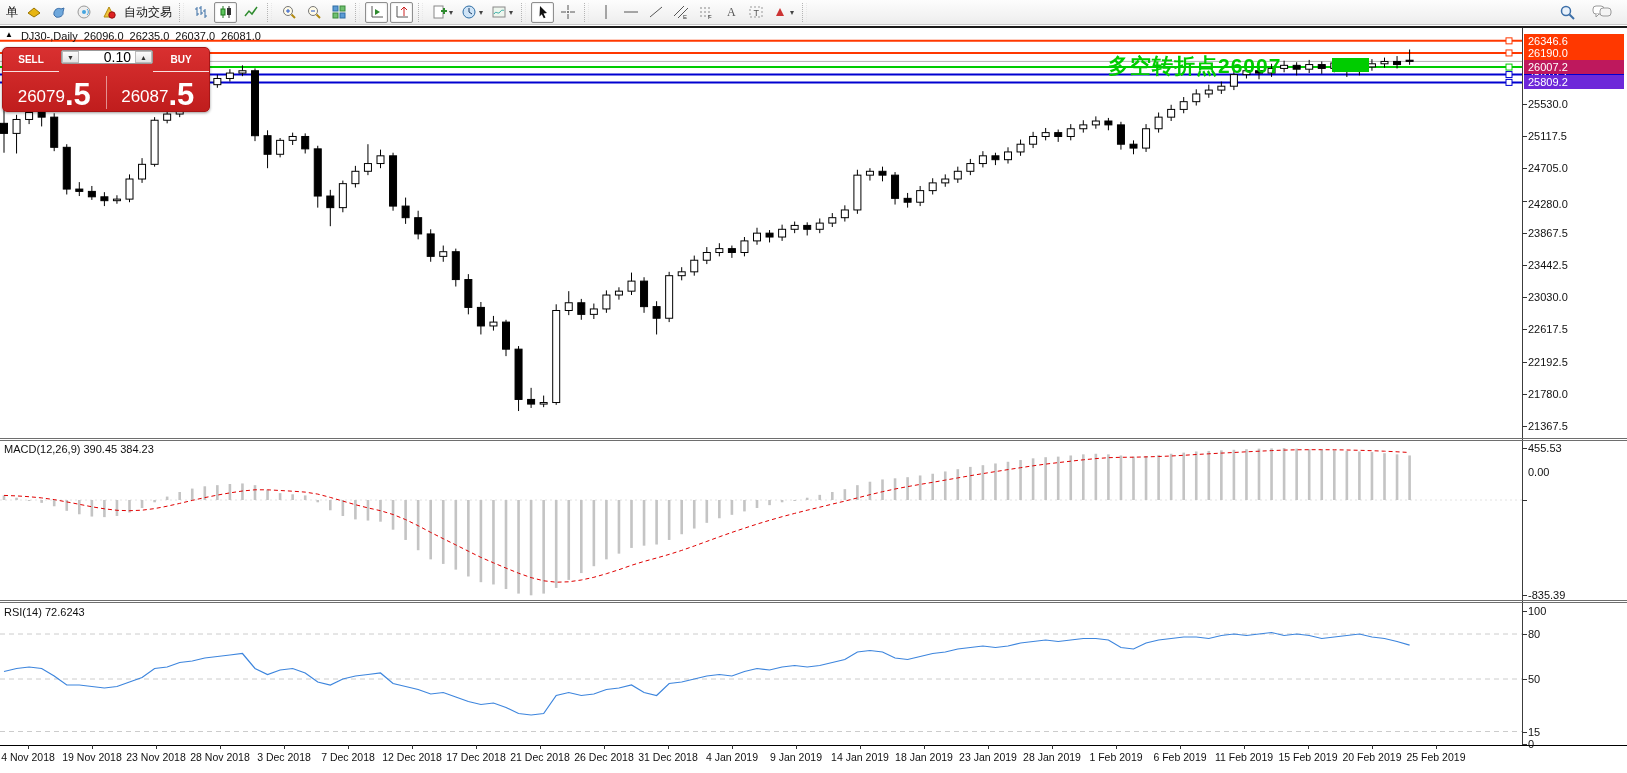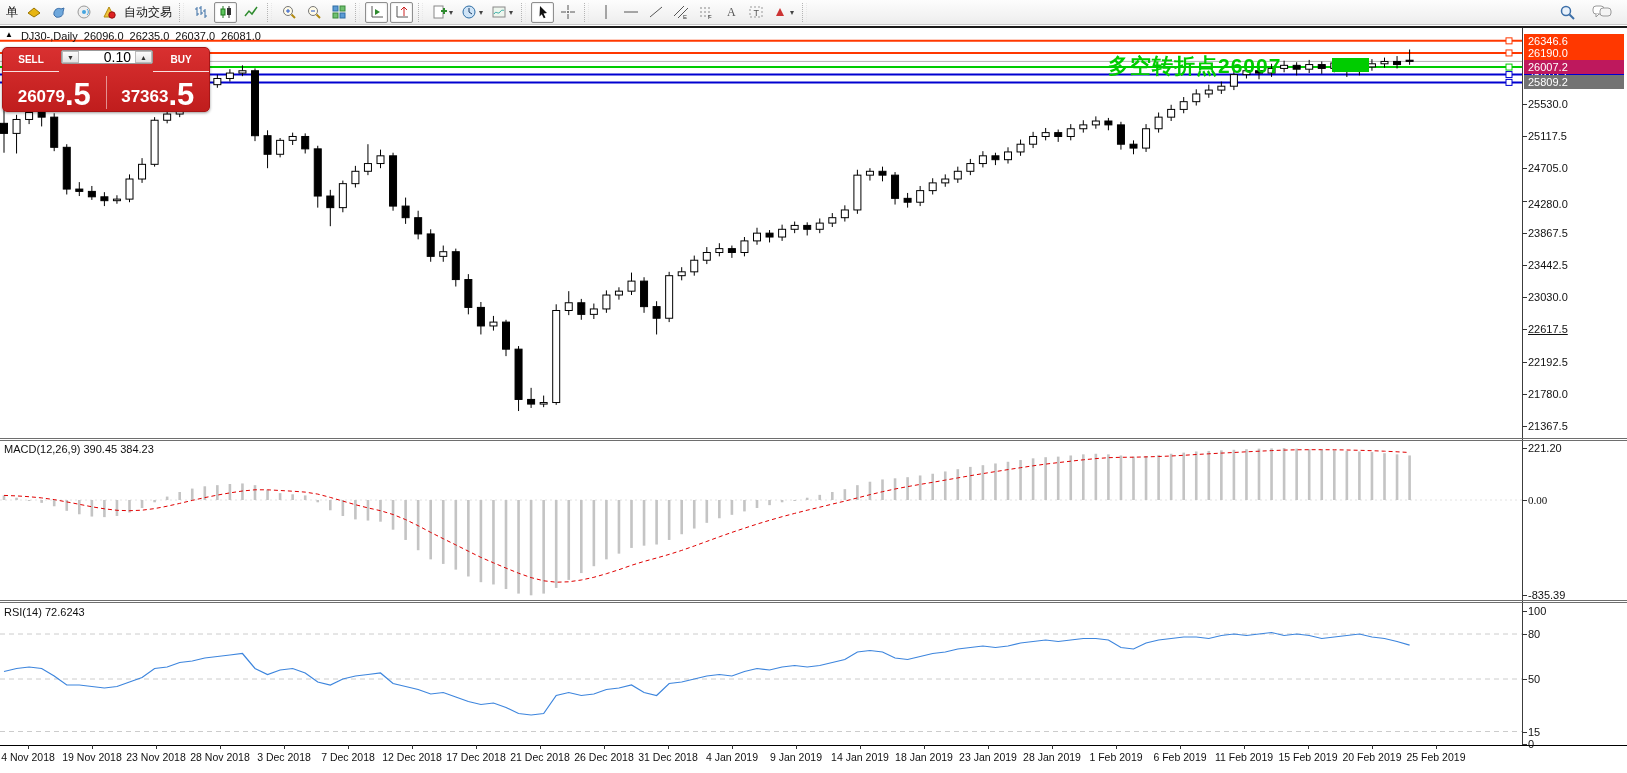--- a/index.html
+++ b/index.html
@@ -60,21 +60,21 @@
   .tp-btn { flex:0 0 56px; display:flex; align-items:center; justify-content:center;
             font-size:10px; font-weight:bold; color:#fff; border-bottom:1px solid rgba(255,255,255,.85); }
   #tp-stepper { position:absolute; left:58px; top:2px; width:92px; height:14px; background:#fff;
                 border:1px solid #999; border-radius:2px; display:flex; z-index:2; }
   .step-btn { width:17px; display:flex; align-items:center; justify-content:center;
               background:linear-gradient(#fcfcfc,#e4e4e4); border:1px solid #bbb; color:#333; font-size:7px; }
   #vol-input { flex:1; text-align:right; padding-right:4px; font-size:14px; color:#000;
                display:flex; align-items:center; justify-content:flex-end; }
   #tp-bottom { position:absolute; left:0; top:24px; width:100%; height:41px; display:flex; }
   .tp-price { flex:1; display:flex; align-items:flex-end; justify-content:center; padding-bottom:3px; }
-  .tp-price .pmain { font-size:17px; font-weight:bold; line-height:26px; }
+  .tp-price .pmain { font-size:17px; font-weight:normal; line-height:26px; }
   .tp-price .pbig  { font-size:31px; font-weight:bold; line-height:31px; }
   #tp-divider { width:1px; background:rgba(255,255,255,.5); margin:4px 0; }
 
   
   .ic { display:inline-block; }
 </style>
 </head>
 <body>
 
 <div id="app">
@@ -676,70 +676,70 @@
       <div id="vol-input">0.10</div>
       <div class="step-btn">▲</div>
     </div>
     <div id="tp-bottom">
       <div class="tp-price">
         <span class="pmain">26079</span>
           <span class="pbig">.5</span>
       </div>
       <div id="tp-divider"></div>
       <div class="tp-price">
-        <span class="pmain">37363</span>
+        <span class="pmain">26087</span>
           <span class="pbig">.5</span>
       </div>
     </div>
   </div>
 
 <div class="tick-label" style="top: 104px;">25530.0</div>
     <div class="tick-mark" style="top: 104px;"></div>
     <div class="tick-label" style="top: 135.903px;">25117.5</div>
     <div class="tick-mark" style="top: 135.903px;"></div>
     <div class="tick-label" style="top: 167.805px;">24705.0</div>
     <div class="tick-mark" style="top: 167.805px;"></div>
     <div class="tick-label" style="top: 184px; margin-top: 20px;">24280.0</div>
     <div class="tick-mark" style="top: 200.674px;"></div>
     <div class="tick-label" style="top: 232.577px;">23867.5</div>
     <div class="tick-mark" style="top: 232.577px;"></div>
     <div class="tick-label" style="top: 265.446px;">23442.5</div>
     <div class="tick-mark" style="top: 265.446px;"></div>
     <div class="tick-label" style="top: 297.349px;">23030.0</div>
     <div class="tick-mark" style="top: 297.349px;"></div>
-    <div class="tick-label" style="top: 329.251px; text-decoration: underline;">22617.5</div>
+    <div class="tick-label" style="top: 329.251px;">22617.5</div>
     <div class="tick-mark" style="top: 329.251px;"></div>
     <div class="tick-label" style="top: 362.121px;">22192.5</div>
     <div class="tick-mark" style="top: 362.121px;"></div>
     <div class="tick-label" style="top: 394.023px;">21780.0</div>
     <div class="tick-mark" style="top: 394.023px;"></div>
     <div class="tick-label" style="top: 425.926px;">21367.5</div>
     <div class="tick-mark" style="top: 425.926px;"></div>
-    <div class="tick-label" style="top: 447.999px;">221.20</div>
+    <div class="tick-label" style="top: 447.999px;">455.53</div>
     <div class="tick-mark" style="top: 447.999px;"></div>
-    <div class="tick-label" style="top: 500px; font-family: Liberation Serif, serif;">0.00</div>
+    <div class="tick-label" style="top: 472px;">0.00</div>
     <div class="tick-mark" style="top: 500px;"></div>
     <div class="tick-label" style="top: 595.364px;">-835.39</div>
     <div class="tick-mark" style="top: 595.364px;"></div>
     <div class="tick-label" style="top: 611px;">100</div>
     <div class="tick-mark" style="top: 611px;"></div>
     <div class="tick-label" style="top: 634px;">80</div>
     <div class="tick-mark" style="top: 634px;"></div>
     <div class="tick-label" style="top: 679px;">50</div>
     <div class="tick-mark" style="top: 679px;"></div>
     <div class="tick-label" style="top: 731.5px;">15</div>
     <div class="tick-mark" style="top: 731.5px;"></div>
     <div class="tick-label" style="top: 744px;">0</div>
     <div class="tick-mark" style="top: 744px;"></div>
     <div class="price-tag" style="top: 33.8445px; background: rgb(255, 56, 0); z-index: 4;">26346.6</div>
     <div class="price-tag" style="top: 45.9559px; background: rgb(255, 56, 0); z-index: 4;">26190.0</div>
     <div class="price-tag" style="top: 54.3859px; background: rgb(0, 0, 0); z-index: 1;">26081.0</div>
     <div class="price-tag" style="top: 60.0936px; background: #be185d; z-index: 3;">26007.2</div>
     <div class="price-tag" style="top: 67.5568px; background: rgb(0, 0, 208); z-index: 2;">25910.7</div>
-    <div class="price-tag" style="top: 75.4068px; background: #737373; z-index: 2;">25809.2</div>
+    <div class="price-tag" style="top: 75.4068px; background: #6d28d9; z-index: 2;">25809.2</div>
     <div class="date-label" style="left: 28px;">4 Nov 2018</div>
     <div class="date-tick" style="left: 28px;"></div>
     <div class="date-label" style="left: 92px;">19 Nov 2018</div>
     <div class="date-tick" style="left: 92px;"></div>
     <div class="date-label" style="left: 156px;">23 Nov 2018</div>
     <div class="date-tick" style="left: 156px;"></div>
     <div class="date-label" style="left: 220px;">28 Nov 2018</div>
     <div class="date-tick" style="left: 220px;"></div>
     <div class="date-label" style="left: 284px;">3 Dec 2018</div>
     <div class="date-tick" style="left: 284px;"></div>

